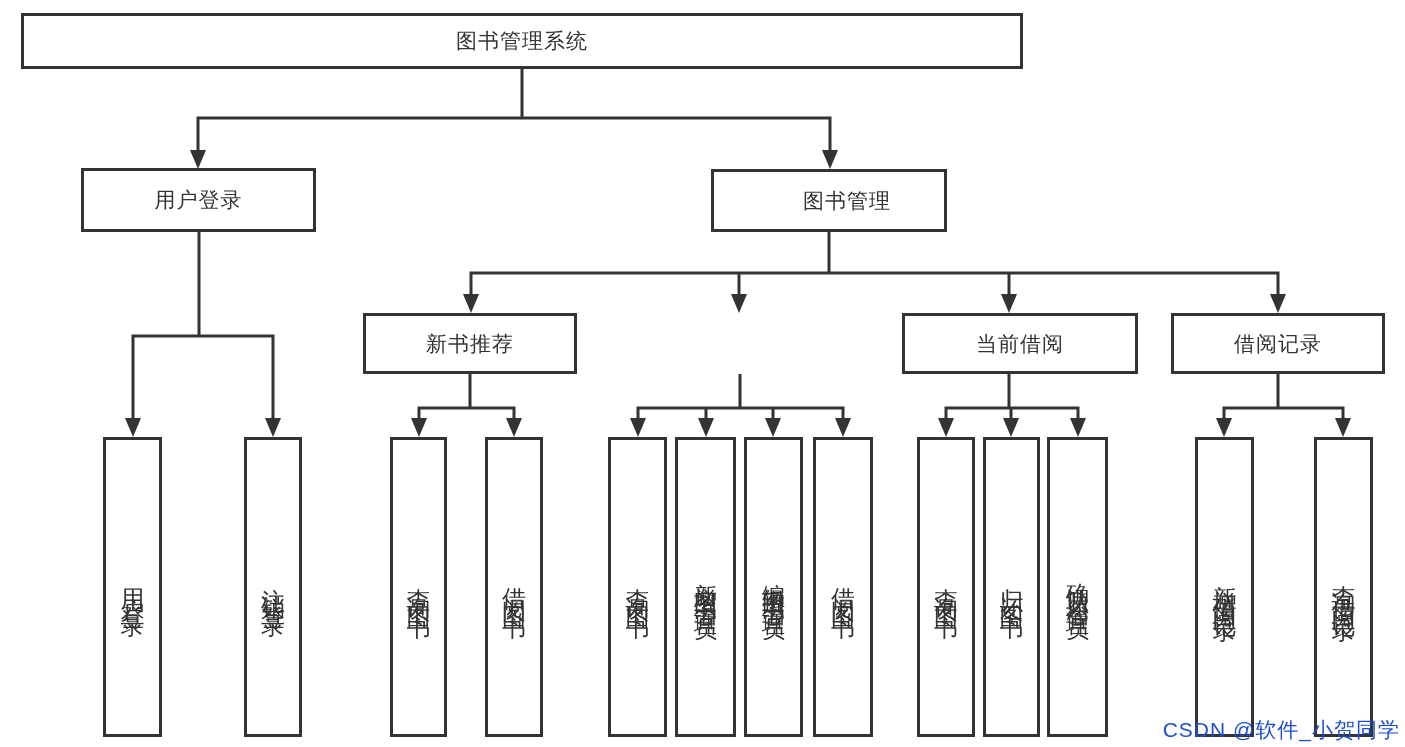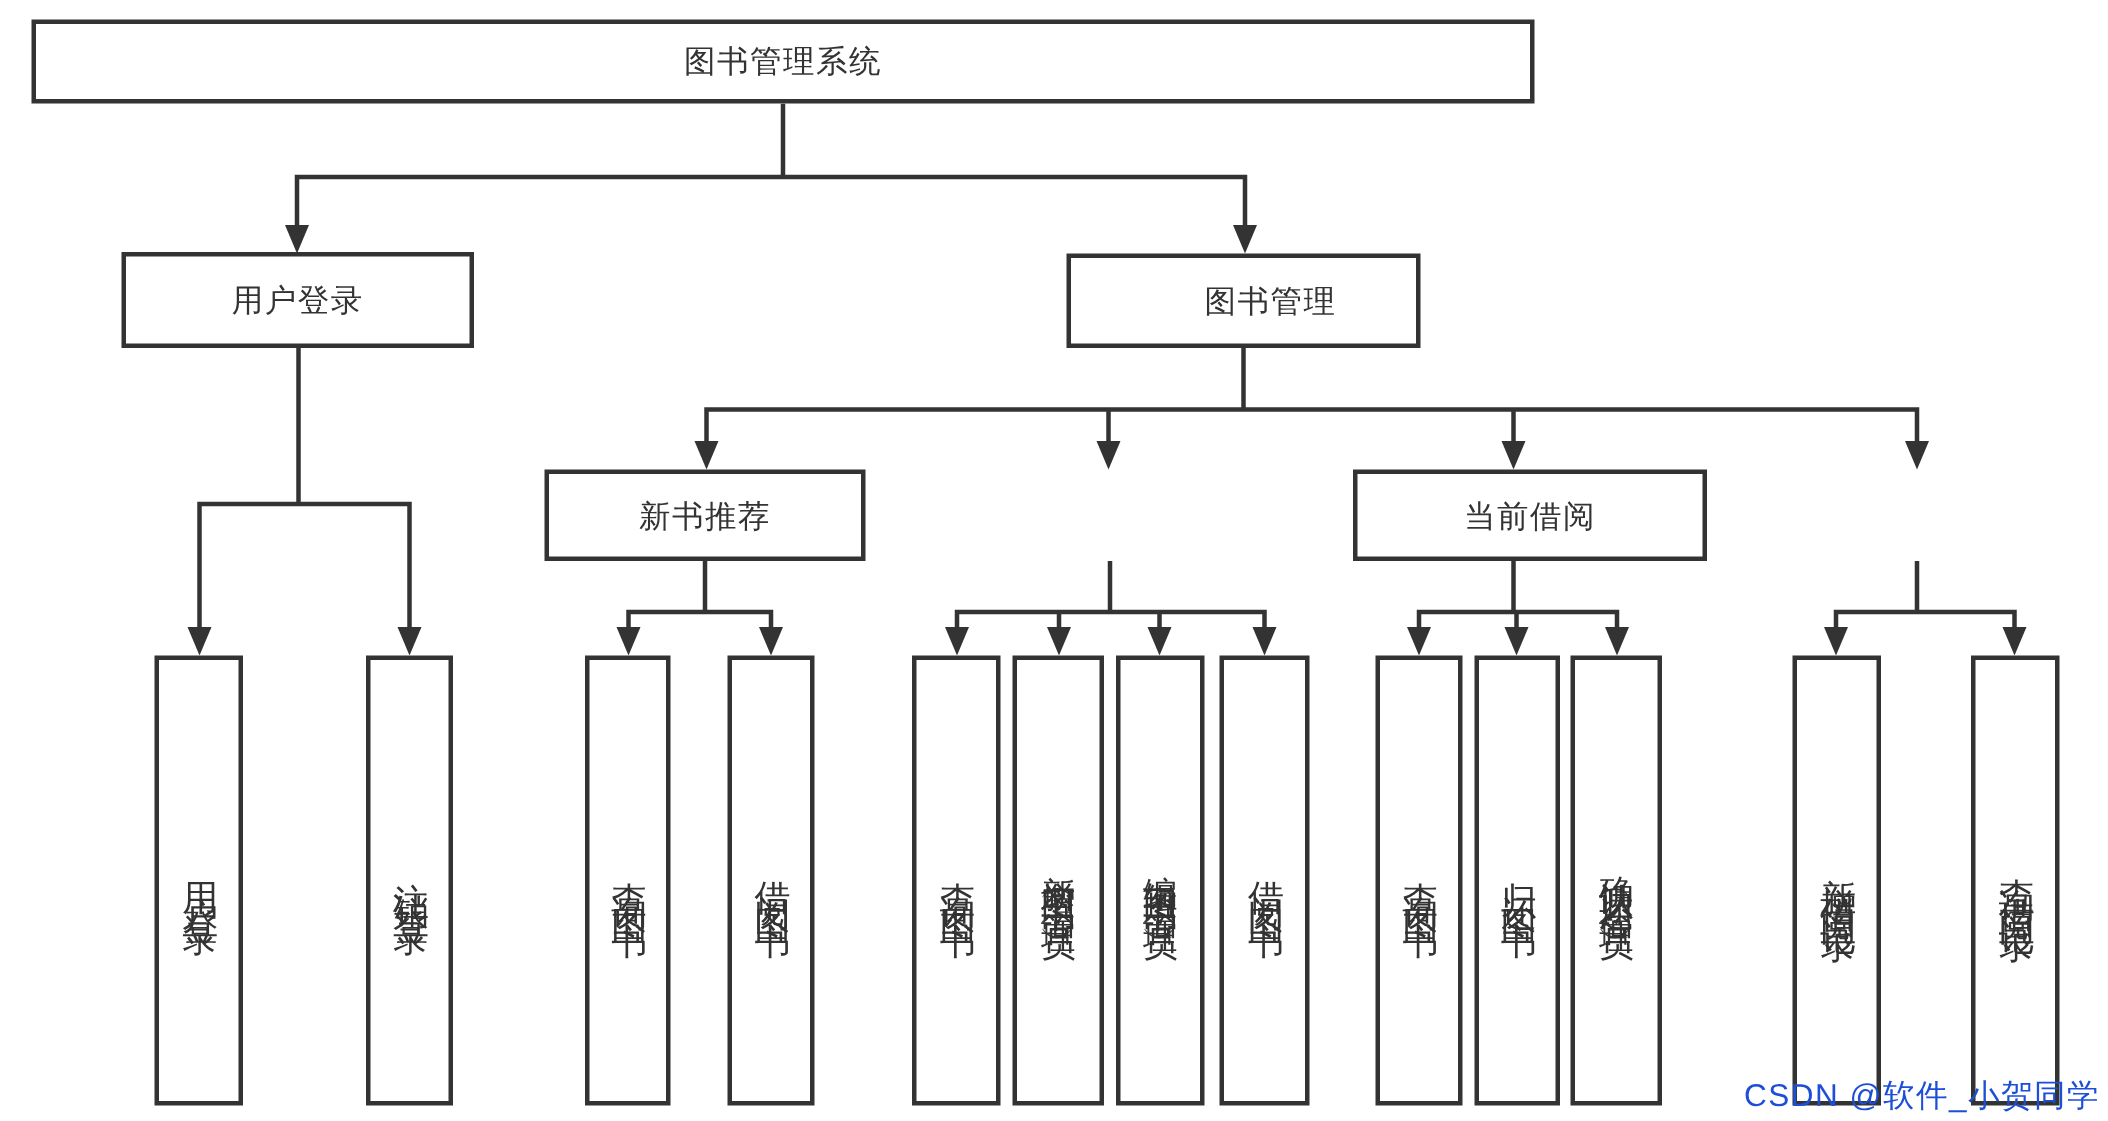--- a/index.html
+++ b/index.html
@@ -104,20 +104,23 @@
   <div class="node" style="left:711px; top:169px; width:236px; height:63px;padding-left:36px;">
     <span class="hlabel">图书管理</span>
   </div>
 
   <div class="node" style="left:363px; top:313px; width:214px; height:61px;">
     <span class="hlabel">新书推荐</span>
   </div>
   <div class="node" style="left:902px; top:313px; width:236px; height:61px;">
     <span class="hlabel">当前借阅</span>
   </div>
+  <div class="node" style="left:1171px; top:313px; width:214px; height:61px;">
+    <span class="hlabel">借阅记录</span>
+  </div>
 
   <div class="node" style="left:103px; top:437px; width:59px; height:300px;">
     <span class="vlabel">用户登录</span>
   </div>
   <div class="node" style="left:244px; top:437px; width:58px; height:300px;">
     <span class="vlabel">注销登录</span>
   </div>
 
   <div class="node" style="left:390px; top:437px; width:57px; height:300px;">
     <span class="vlabel">查询图书</span>

